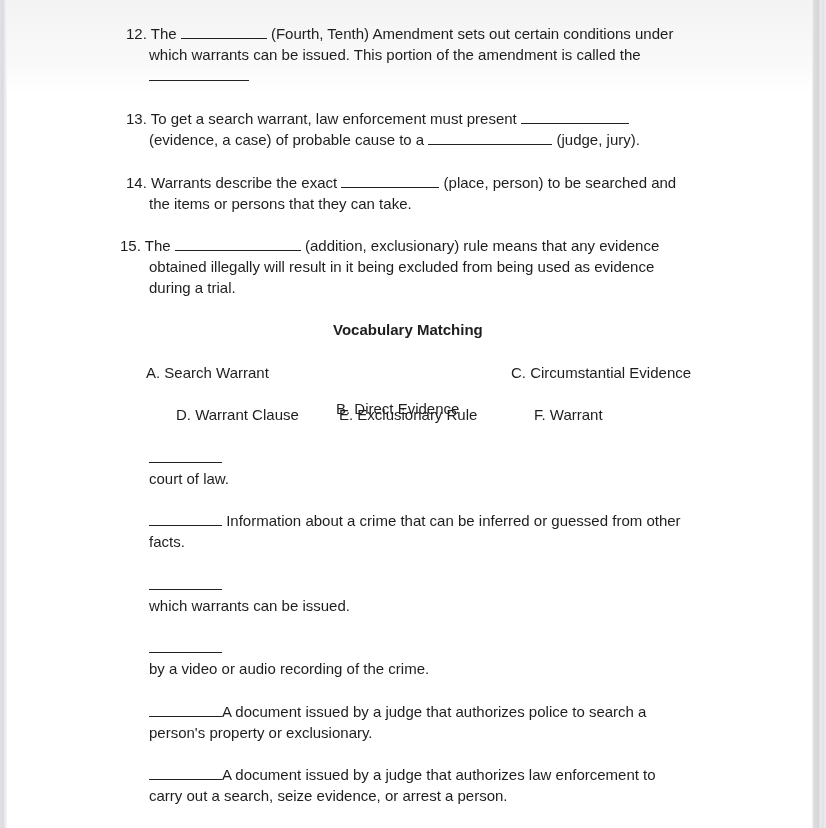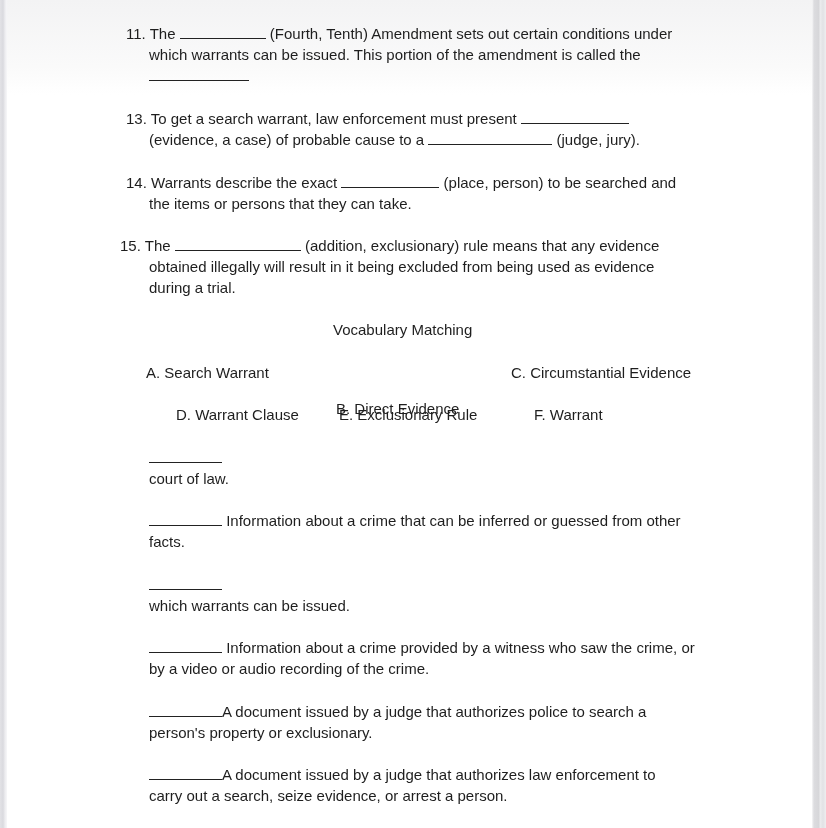--- a/index.html
+++ b/index.html
@@ -44,35 +44,35 @@
       position: absolute;
       white-space: nowrap;
     }
     .blank {
       display: inline-block;
       border-bottom: 1px solid #222;
       height: 14px;
       vertical-align: baseline;
     }
     .heading {
-      font-weight: normal;
+      font-weight: bold;
     }
   </style>
 </head>
 <body>
 
 <div class="edge-left"></div>
 <div class="top-shade"></div>
 <div class="edge-right"></div>
 
 <div class="page">
 
   <div>
     <div class="line" style="left:126px; top:23px;">
-      <span>11.</span>
+      <span>12.</span>
       <span>The </span><span class="blank" style="width:86px;"></span><span> (Fourth, Tenth) Amendment sets out certain conditions under</span>
     </div>
     <div class="line" style="left:149px; top:44px;">which warrants can be issued. This portion of the amendment is called the</div>
     <div class="line" style="left:149px; top:65px;">
       <span class="blank" style="width:100px;"></span>
     </div>
   </div>
 
   <div>
     <div class="line" style="left:126px; top:108px;">
@@ -129,21 +129,21 @@
 
     <div>
       <div class="line" style="left:149px; top:574px;">
         <span class="blank" style="width:73px;"></span>
       </div>
       <div class="line" style="left:149px; top:595px;">which warrants can be issued.</div>
     </div>
 
     <div>
       <div class="line" style="left:149px; top:637px;">
-        <span class="blank" style="width:73px;"></span> <span>Information about a crime provided by a witness who saw the crime, or</span>
+        <span class="blank" style="width:73px;"></span> 
       </div>
       <div class="line" style="left:149px; top:658px;">by a video or audio recording of the crime.</div>
     </div>
 
     <div>
       <div class="line" style="left:149px; top:701px;">
         <span class="blank" style="width:73px;"></span><span>A document issued by a judge that authorizes  police to search a</span>
       </div>
       <div class="line" style="left:149px; top:722px;">person's property or exclusionary.</div>
     </div>

